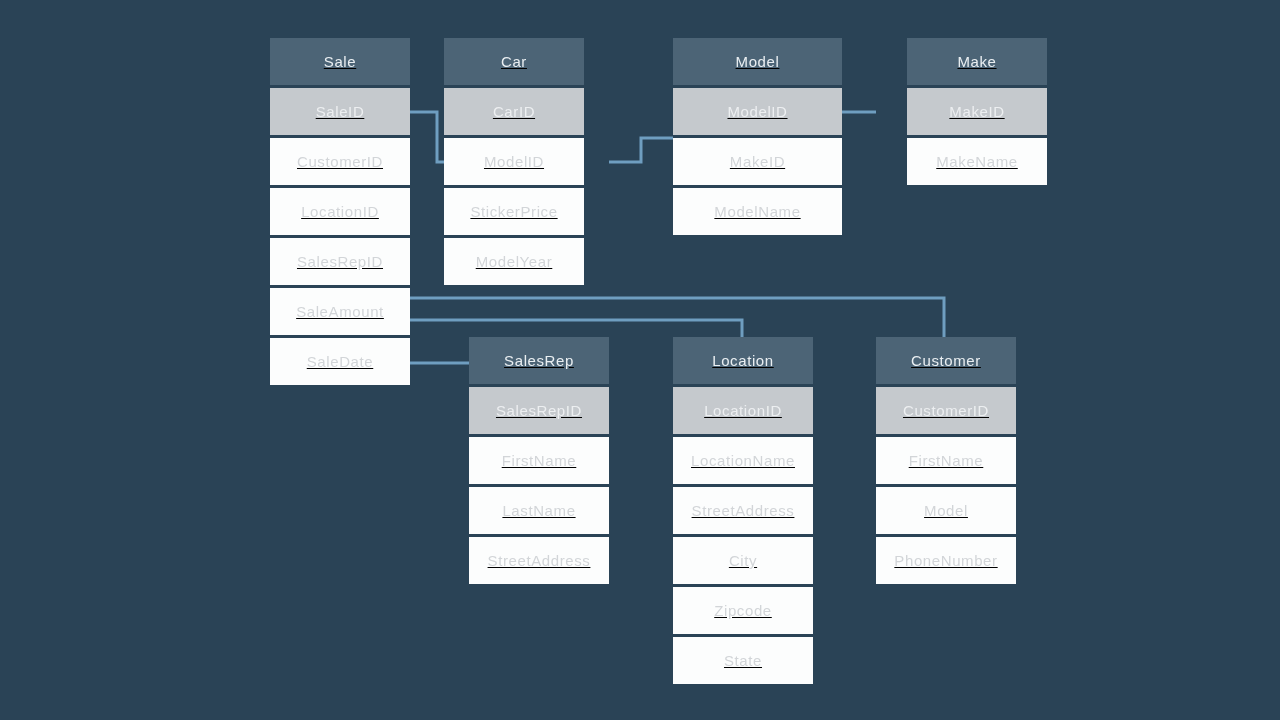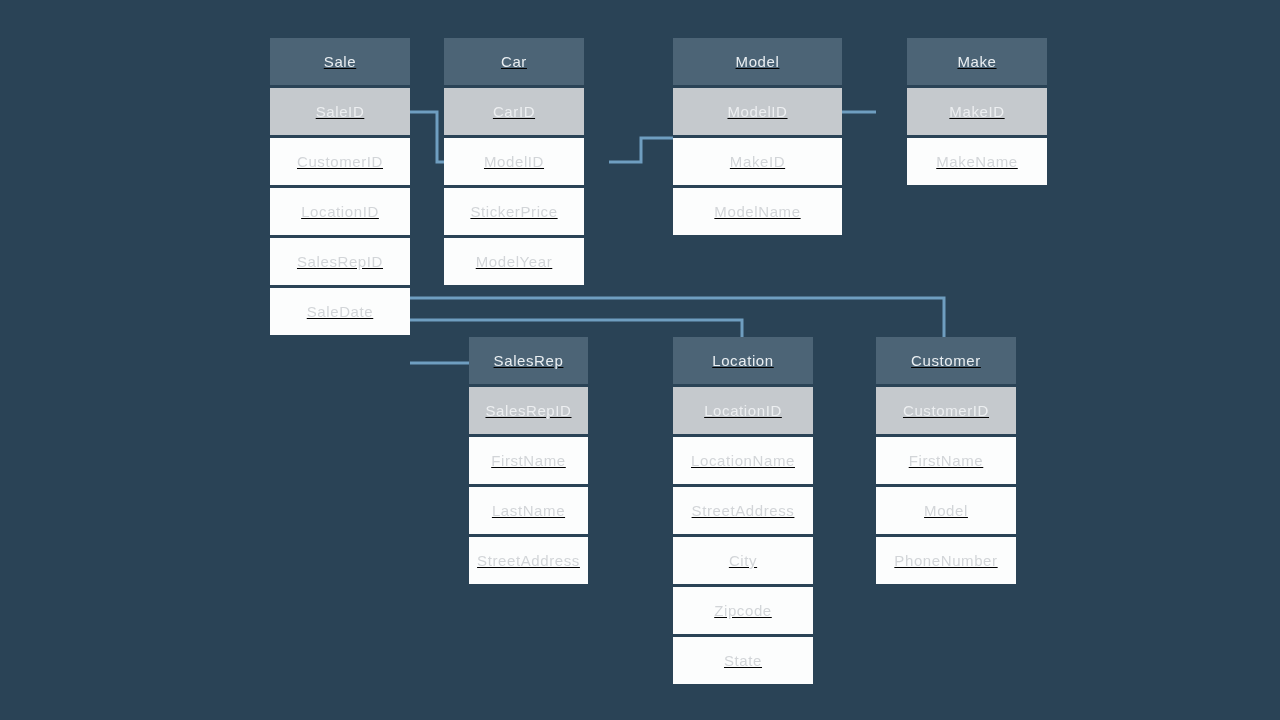--- a/index.html
+++ b/index.html
@@ -79,41 +79,42 @@
       <path d="M410,320 H742 V338"></path>
       <path d="M410,363 H469"></path>
     </svg>
   <div id="tables-layer">
       <div class="table" style="left: 270px; top: 38px; width: 140px;">
         <div class="cell thead">Sale</div>
         <div class="cell trow key">SaleID</div>
         <div class="cell trow">CustomerID</div>
         <div class="cell trow">LocationID</div>
         <div class="cell trow">SalesRepID</div>
+        <div class="cell trow">SaleAmount</div>
         <div class="cell trow">SaleDate</div>
       </div>
       <div class="table" style="left: 444px; top: 38px; width: 140px; border-radius: 15px;">
         <div class="cell thead">Car</div>
         <div class="cell trow key">CarID</div>
         <div class="cell trow">ModelID</div>
         <div class="cell trow">StickerPrice</div>
         <div class="cell trow">ModelYear</div>
       </div>
       <div class="table" style="left: 673px; top: 38px; width: 169px;">
         <div class="cell thead">Model</div>
         <div class="cell trow key">ModelID</div>
         <div class="cell trow">MakeID</div>
         <div class="cell trow">ModelName</div>
       </div>
       <div class="table" style="left: 876px; top: 38px; width: 140px; margin-left: 31px;">
         <div class="cell thead">Make</div>
         <div class="cell trow key">MakeID</div>
         <div class="cell trow">MakeName</div>
       </div>
-      <div class="table" style="left: 469px; top: 337px; width: 119px;">
+      <div class="table" style="left: 469px; top: 337px; width: 140px;">
         <div class="cell thead">SalesRep</div>
         <div class="cell trow key">SalesRepID</div>
         <div class="cell trow">FirstName</div>
         <div class="cell trow">LastName</div>
         <div class="cell trow">StreetAddress</div>
       </div>
       <div class="table" style="left: 673px; top: 337px; width: 140px;">
         <div class="cell thead">Location</div>
         <div class="cell trow key">LocationID</div>
         <div class="cell trow">LocationName</div>

